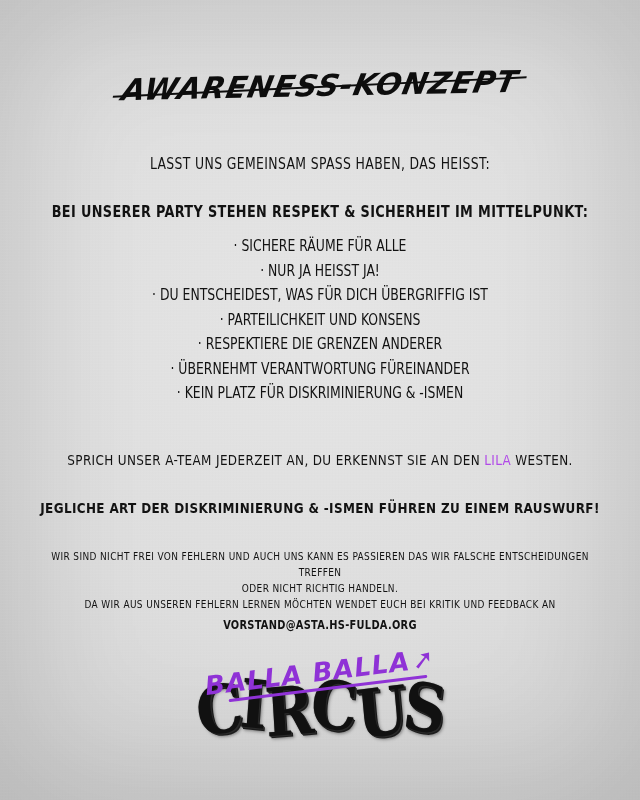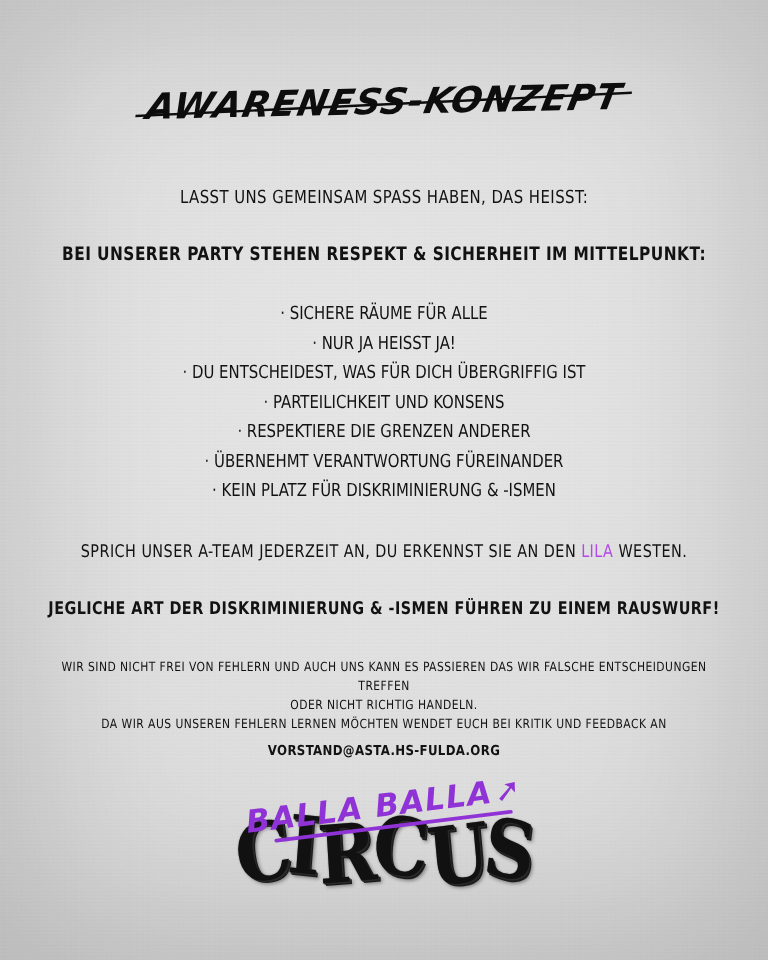--- a/index.html
+++ b/index.html
@@ -90,21 +90,21 @@
   .subhead {
     position: absolute;
     top: 203px;
     left: 0; right: 0;
     font-size: 15.5px;
     font-weight: bold;
     transform: scaleX(0.92);
   }
   .rules {
     position: absolute;
-    top: 249px;
+    top: 234px;
     left: 0; right: 0;
   }
   .rules .rule {
     font-size: 15px;
     line-height: 24.5px;
     transform: scaleX(0.92);
     font-family: "DejaVu Sans Condensed", "Liberation Sans Narrow", "Liberation Sans", sans-serif;
   }
   .ateam {
     position: absolute;

